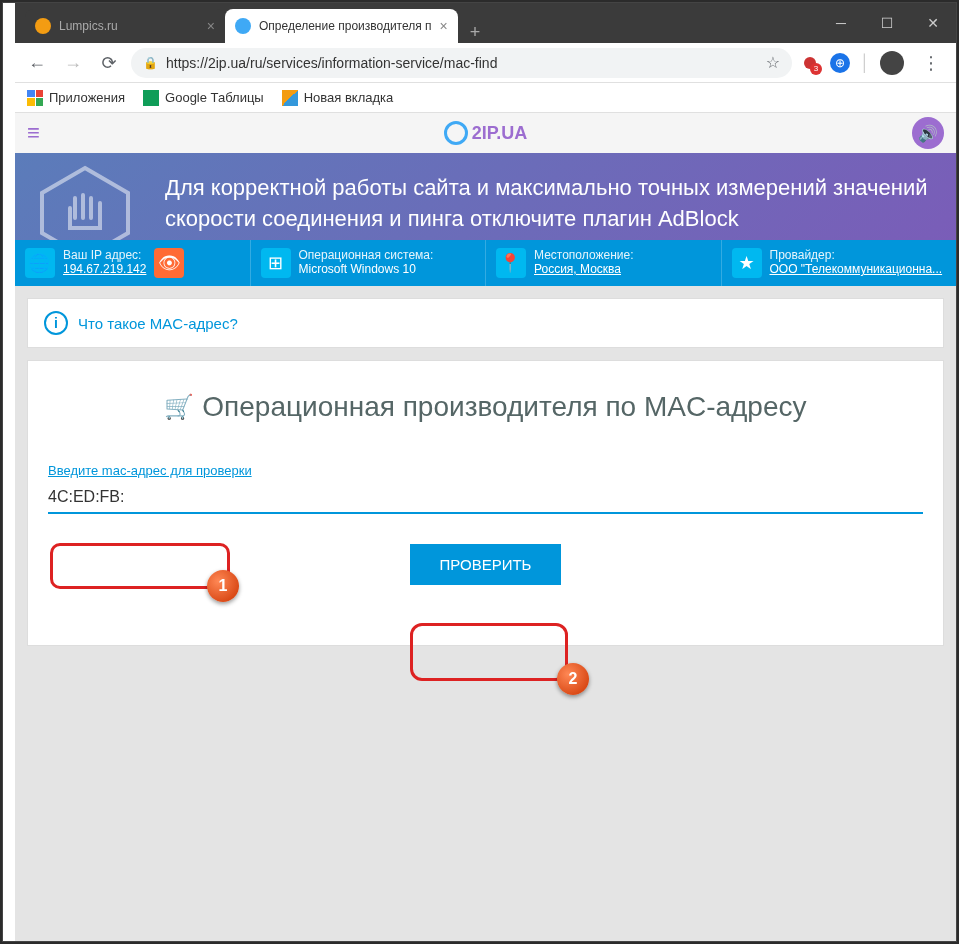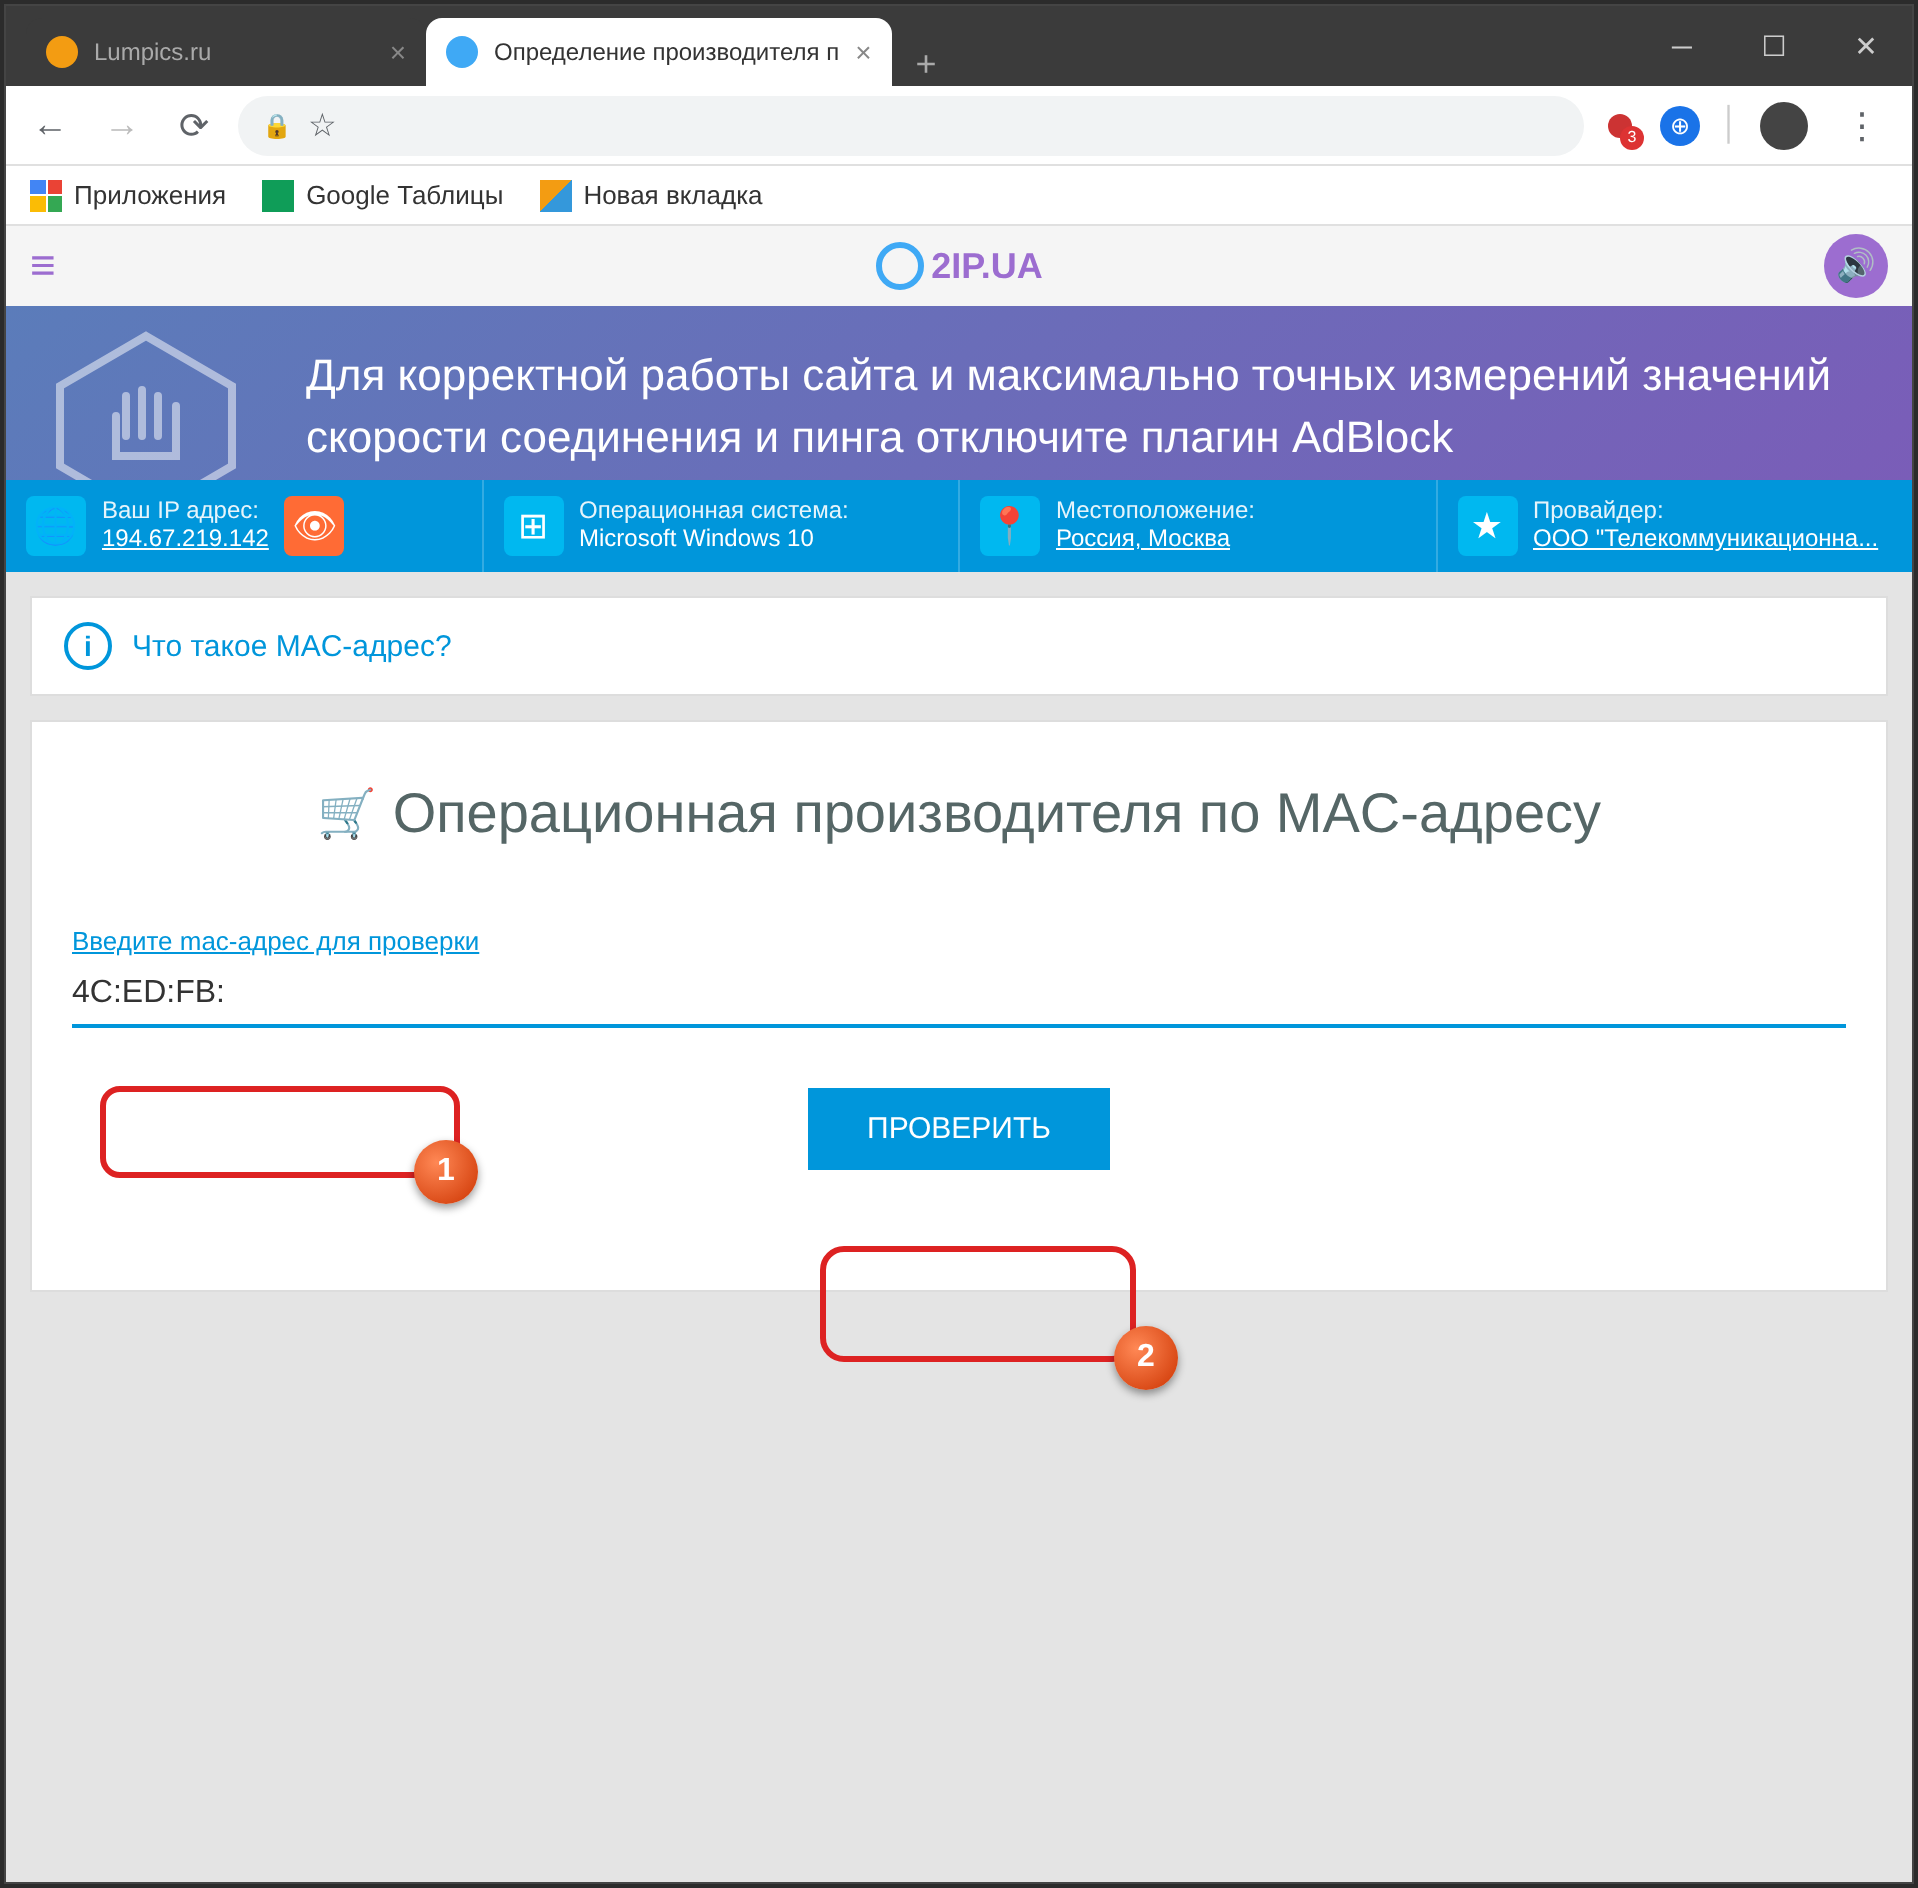--- a/index.html
+++ b/index.html
@@ -1,17 +1,17 @@
 <!DOCTYPE html>
 <html><head>
 <meta charset="utf-8">
 <style>
 * { box-sizing: border-box; margin: 0; padding: 0; }
 body { font-family: Arial, sans-serif; background: #2b2b2b; width: 959px; height: 944px; overflow: hidden; }
-.window { width: 955px; height: 940px; margin: 2px; background: #fff; border: 1px solid #444; position: relative; }
+.window { width: 955px; height: 940px; margin: 2px; background: #fff; border: 1px solid #444; position: relative; padding-left: 12px; }
 .titlebar { height: 40px; background: #3b3b3b; display: flex; align-items: center; position: relative; }
 .tabs { display: flex; height: 100%; align-items: flex-end; padding-left: 10px; }
 .tab { height: 34px; padding: 0 10px; display: flex; align-items: center; gap: 8px; font-size: 12px; color: #ccc; border-radius: 8px 8px 0 0; min-width: 200px; max-width: 240px; }
 .tab.inactive { background: #3b3b3b; color: #aaa; }
 .tab.active { background: #fff; color: #333; }
 .favicon { width: 16px; height: 16px; border-radius: 50%; flex-shrink: 0; }
 .favicon.orange { background: #f39c12; }
 .favicon.blue { background: #3fa9f5; }
 .tab-close { color: #888; font-size: 14px; margin-left: auto; cursor: pointer; }
 .new-tab { color: #aaa; font-size: 18px; padding: 0 12px; cursor: pointer; }
@@ -101,20 +101,21 @@
       <div class="win-btn">✕</div>
     </div>
   </div>
 
   <div class="addressbar">
     <div class="nav-btn">←</div>
     <div class="nav-btn disabled">→</div>
     <div class="nav-btn">⟳</div>
     <div class="url-box">
       <span class="lock-icon">🔒</span>
+      <span class="url-text">https://2ip.ua/ru/services/information-service/mac-find</span>
       <span class="star-icon">☆</span>
     </div>
     <div class="ext-icons">
       <div class="ext-icon ext-red">
         <svg width="14" height="14" viewBox="0 0 14 14">
             <circle cx="7" cy="7" r="6" fill="#c33"></circle>
           </svg>
       </div>
       <div class="ext-icon ext-globe">⊕</div>
       <span style="color:#ccc">│</span>

